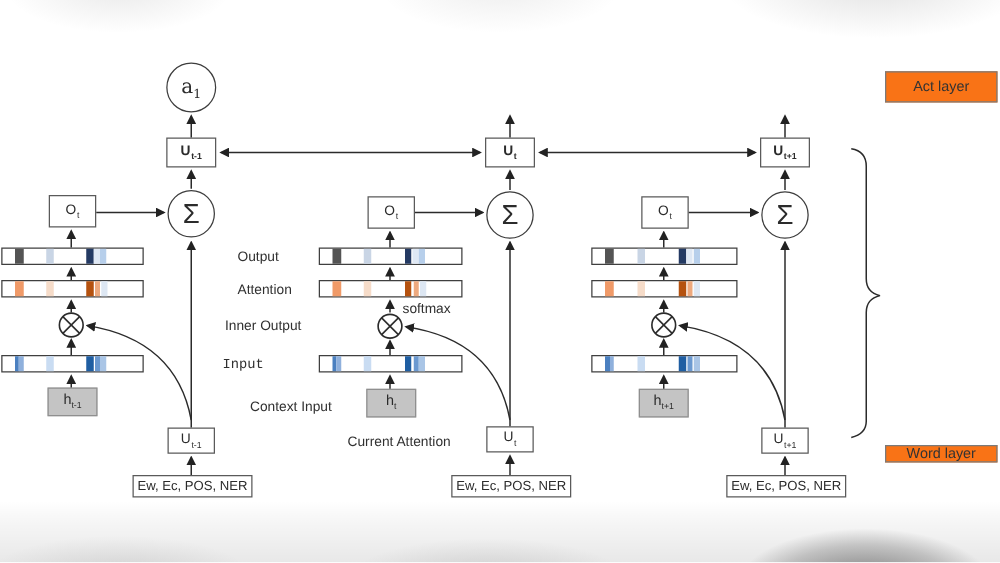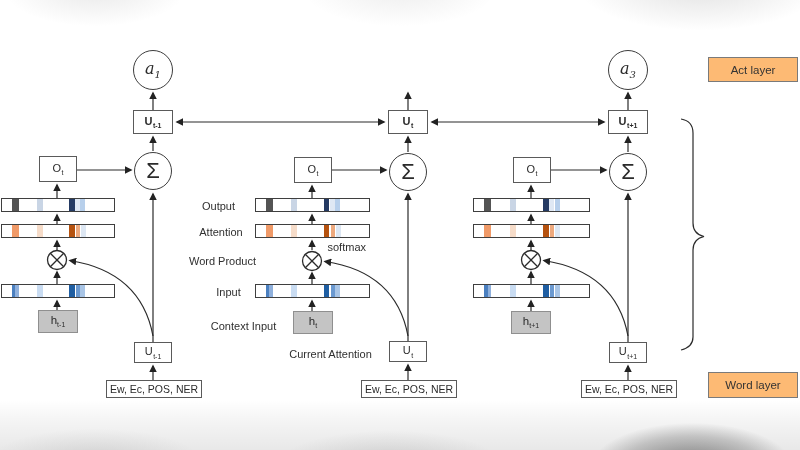--- a/index.html
+++ b/index.html
@@ -12,30 +12,30 @@
     radial-gradient(ellipse 130px 52px at 95px -10px, rgba(60,60,60,0.11), rgba(0,0,0,0) 70%),
     radial-gradient(ellipse 140px 55px at 400px -12px, rgba(60,60,60,0.09), rgba(0,0,0,0) 70%),
     radial-gradient(ellipse 170px 62px at 700px -14px, rgba(60,60,60,0.15), rgba(0,0,0,0) 72%),
     linear-gradient(to bottom, rgba(0,0,0,0) 89%, rgba(0,0,0,0.04) 93%, rgba(0,0,0,0.09) 100%);}
   .bx{position:absolute;background:#fff;border:1.3px solid #5a5a5a;display:flex;
       align-items:center;justify-content:center;font-size:11px;box-sizing:border-box;}
   .bx sub{font-size:7px;line-height:1;margin-left:0.5px;}
   .ubox{font-weight:bold;}
   .circ{position:absolute;background:#fff;border:1.4px solid #3d3d3d;border-radius:50%;
         display:flex;align-items:center;justify-content:center;box-sizing:border-box;}
-  .act-lbl{font-family:"DejaVu Serif", serif;font-style:italic;font-size:16px;text-align:right;}
+  .act-lbl{font-family:"DejaVu Serif", serif;font-size:16px;text-align:right;}
   .act-lbl sub{font-size:10px;line-height:1;}
   .sum-lbl{font-size:22px;line-height:1;}
   .strip{position:absolute;height:14px;background:#fff;border:1px solid #3f3f3f;box-sizing:border-box;}
   .seg{position:absolute;top:0;bottom:0;}
   .hbox{position:absolute;border:1.2px solid #8f8f8f;display:flex;align-items:center;
         justify-content:center;font-size:11.5px;box-sizing:border-box;}
   .hbox sub{font-size:7px;line-height:1;}
-  .rowlbl{position:absolute;font-size:11px;color:#303030;text-align:center;white-space:nowrap;}
-  .layerbox{position:absolute;background:#fdba74;border:1px solid #7a7a7a;display:flex;
+  .rowlbl{position:absolute;font-size:11px;color:#303030;text-align:left;white-space:nowrap;}
+  .layerbox{position:absolute;background:#f97316;border:1px solid #7a7a7a;display:flex;
             align-items:center;justify-content:center;font-size:11.5px;color:#333;box-sizing:border-box;}
   svg{position:absolute;left:0;top:0;z-index:2;}
   .layer1{z-index:1;}
 </style>
 </head>
 <body>
 
 <div id="canvas">
   <div id="shadows"></div>
 
@@ -117,23 +117,20 @@
   <div class="hbox layer1" style="left: 293px; top: 311px; width: 40px; height: 23px; background: rgb(196, 196, 196);">
     <span><span>h</span><sub>t</sub></span>
   </div>
   <div class="bx ubox layer1" style="left:389px;top:341px;width:38px;height:21px;font-weight:normal;">
     <span><span>U</span><sub>t</sub></span>
   </div>
   <div class="bx layer1" style="left:361px;top:380px;width:96px;height:18px;font-size:10.5px;border-width:1px;">
     <span>Ew, Ec, POS, NER</span>
   </div>
 
-  <div class="circ layer1" style="left:608px;top:50px;width:40px;height:40px;">
-    <span class="act-lbl"><span>a</span><sub>3</sub></span>
-  </div>
   <div class="bx ubox layer1" style="left:608px;top:110px;width:40px;height:24px;">
     <span><span>U</span><sub>t+1</sub></span>
   </div>
   <div class="circ layer1" style="left:609px;top:153px;width:38px;height:38px;">
     <span class="sum-lbl">Σ</span>
   </div>
   <div class="bx layer1" style="left:513px;top:157px;width:38px;height:26px;">
     <span><span>O</span><sub>t</sub></span>
   </div>
   <div class="strip layer1" style="left:473px;top:198px;width:117px;">
@@ -163,30 +160,30 @@
   </div>
   <div class="bx ubox layer1" style="left:609px;top:342px;width:38px;height:21px;font-weight:normal;">
     <span><span>U</span><sub>t+1</sub></span>
   </div>
   <div class="bx layer1" style="left:581px;top:380px;width:96px;height:18px;font-size:10.5px;border-width:1px;">
     <span>Ew, Ec, POS, NER</span>
   </div>
 
   <div class="rowlbl" style="left:190px;top:200px;width:57px;">Output</div>
   <div class="rowlbl" style="left:190px;top:226px;width:62px;">Attention</div>
-  <div class="rowlbl" style="left:322px;top:241px;width:44px;text-align:right;">softmax</div>
-  <div class="rowlbl" style="left:180px;top:255px;width:85px;">Word Product</div>
-  <div class="rowlbl" style="left:202px;top:286px;width:53px;">Input</div>
+  <div class="rowlbl" style="left:322px;top:241px;width:44px;text-align:left;">softmax</div>
+  <div class="rowlbl" style="left:180px;top:255px;width:85px;">Inner Output</div>
+  <div class="rowlbl" style="left:178px;top:286px;width:53px;font-family:Liberation Mono, monospace;">Input</div>
   <div class="rowlbl" style="left:200px;top:320px;width:87px;">Context Input</div>
   <div class="rowlbl" style="left:278px;top:348px;width:105px;">Current Attention</div>
 
   <div class="layerbox" style="left:708px;top:57px;width:90px;height:25px;">
     <span>Act layer</span>
   </div>
-  <div class="layerbox" style="left:708px;top:372px;width:90px;height:26px;">
+  <div class="layerbox" style="left:708px;top:356px;width:90px;height:14px;">
     <span>Word layer</span>
   </div>
 
   <svg width="800" height="450" viewBox="0 0 800 450">
     <defs>
       <marker id="ah" viewBox="0 0 10 10" refX="8" refY="5" markerWidth="6.5" markerHeight="6.5" orient="auto-start-reverse">
         <path d="M0,0 L10,5 L0,10 z" fill="#222"></path>
       </marker>
     </defs>
     <g stroke="#2b2b2b" stroke-width="1.2" fill="none">

